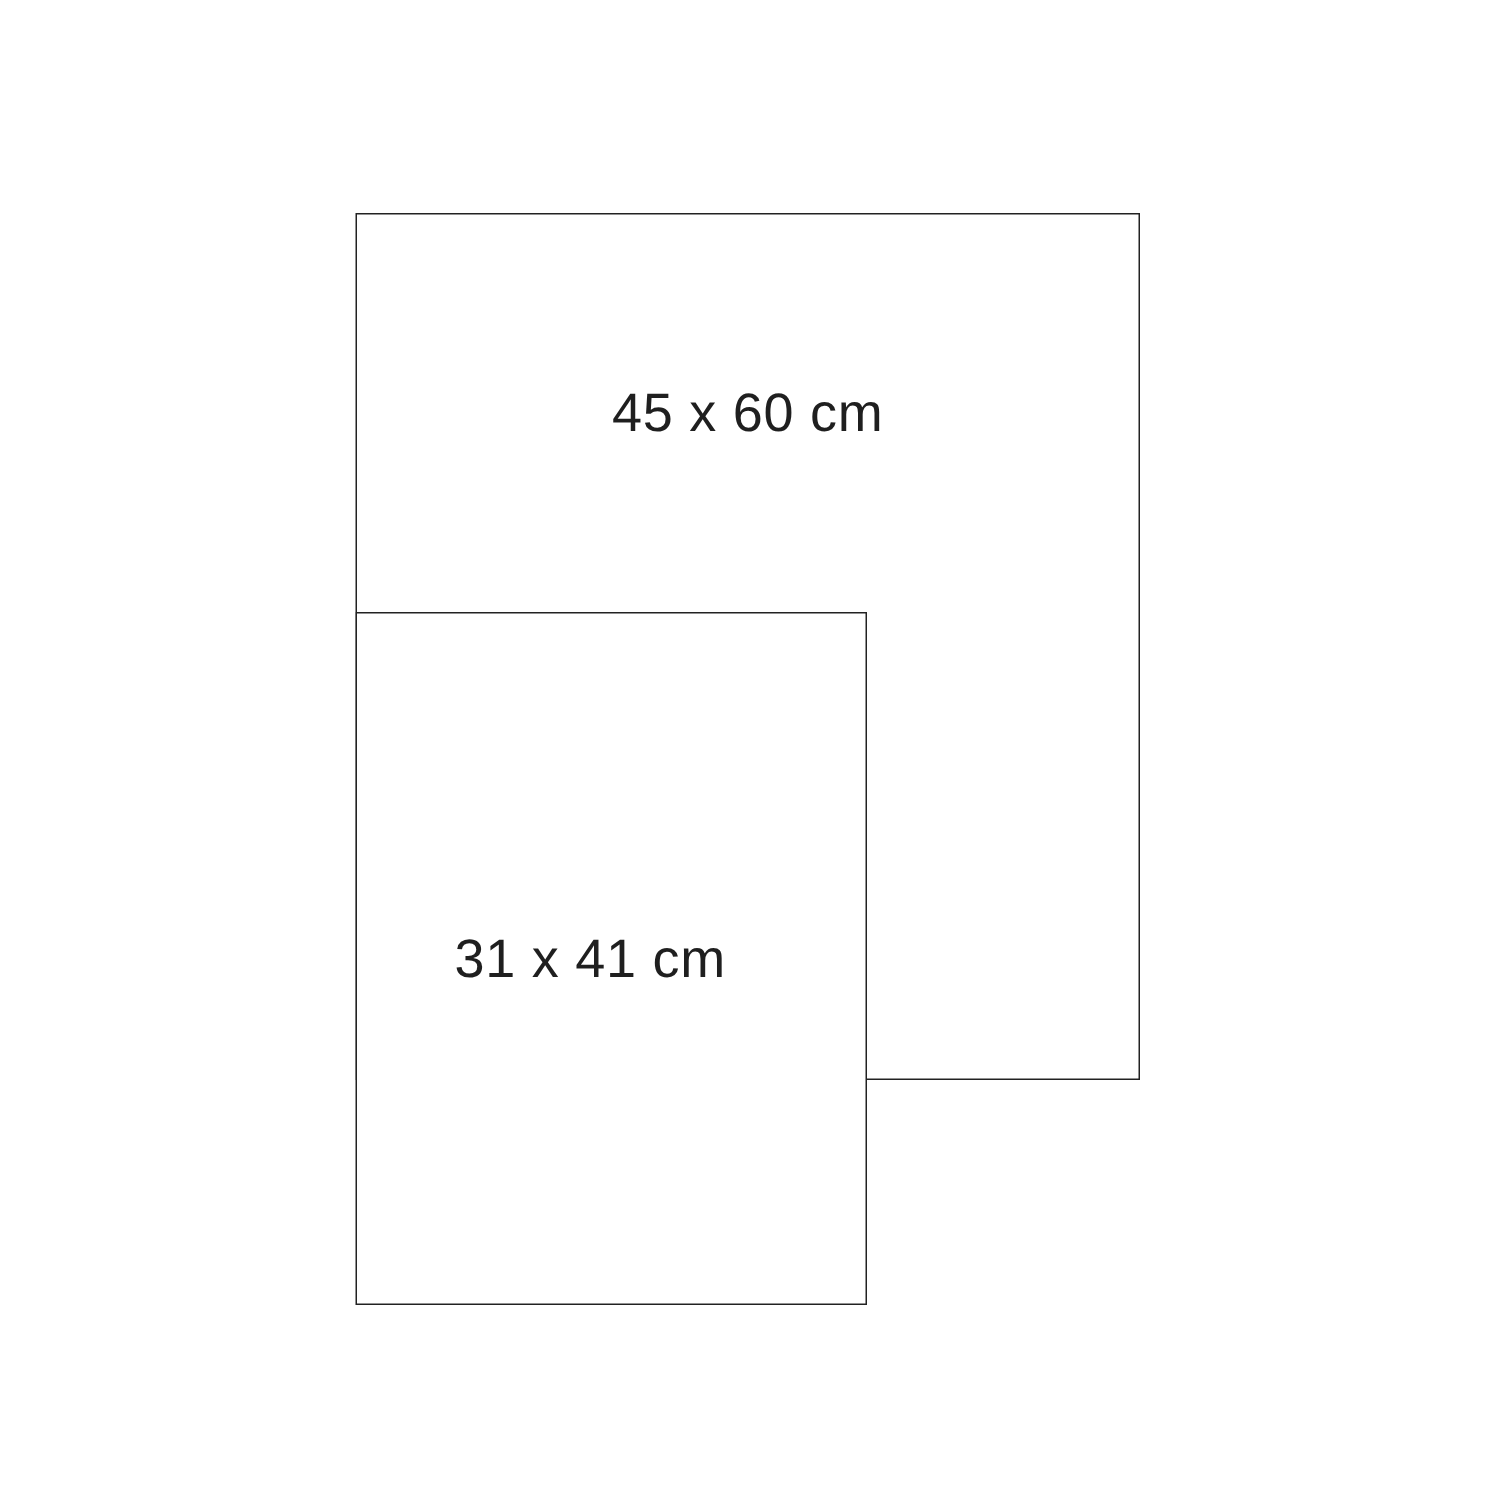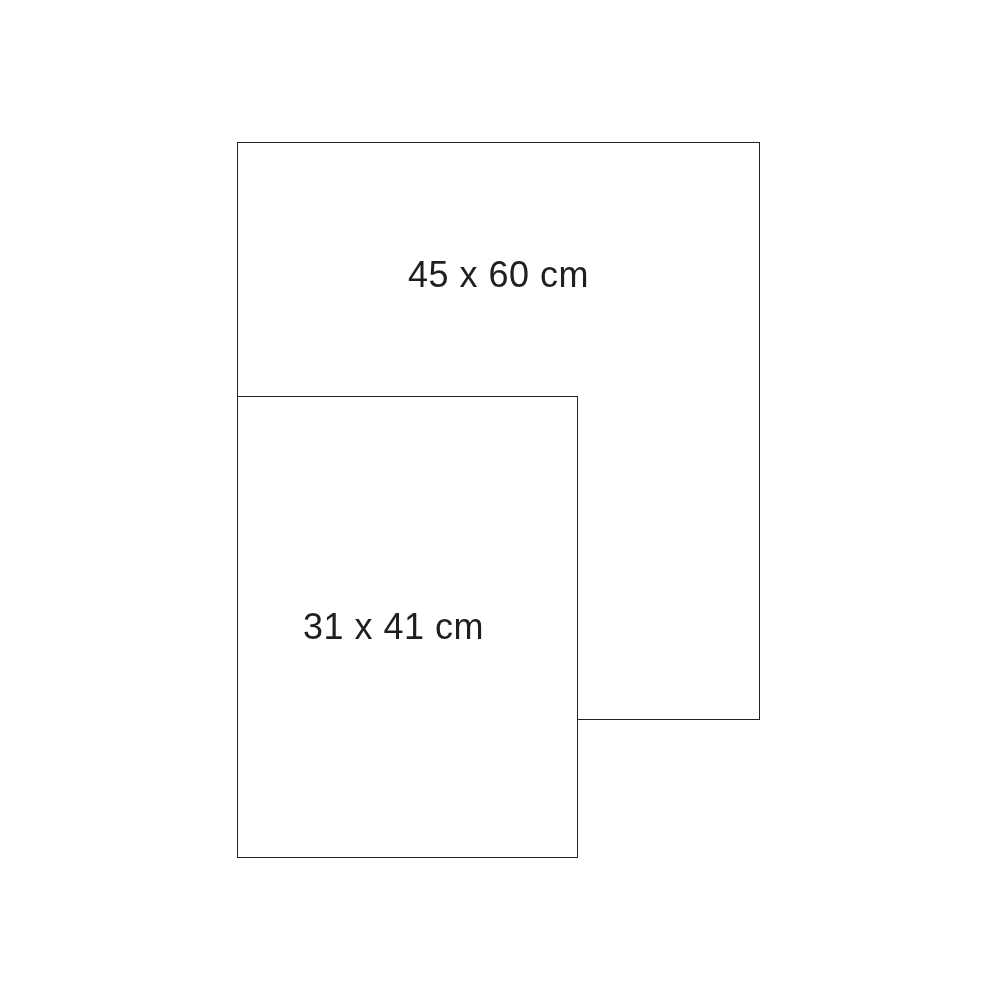--- a/index.html
+++ b/index.html
@@ -22,21 +22,21 @@
     background: #ffffff;
   }
   .rect-large {
     left: 237px;
     top: 142px;
     width: 523px;
     height: 578px;
   }
   .rect-small {
     left: 237px;
-    top: 396px;
+    top: 408px;
     width: 341px;
     height: 462px;
   }
   .label {
     position: absolute;
     display: flex;
     align-items: center;
     justify-content: center;
     color: #1f1f1f;
     font-size: 36px;

